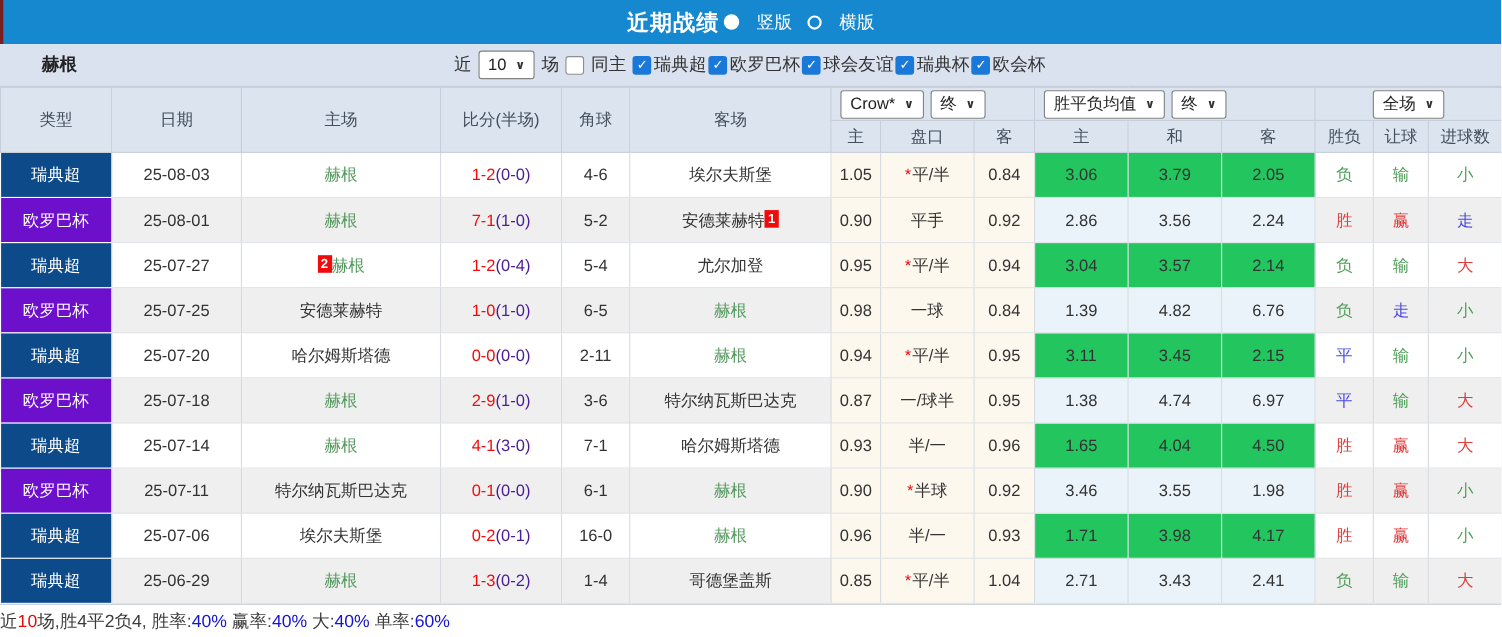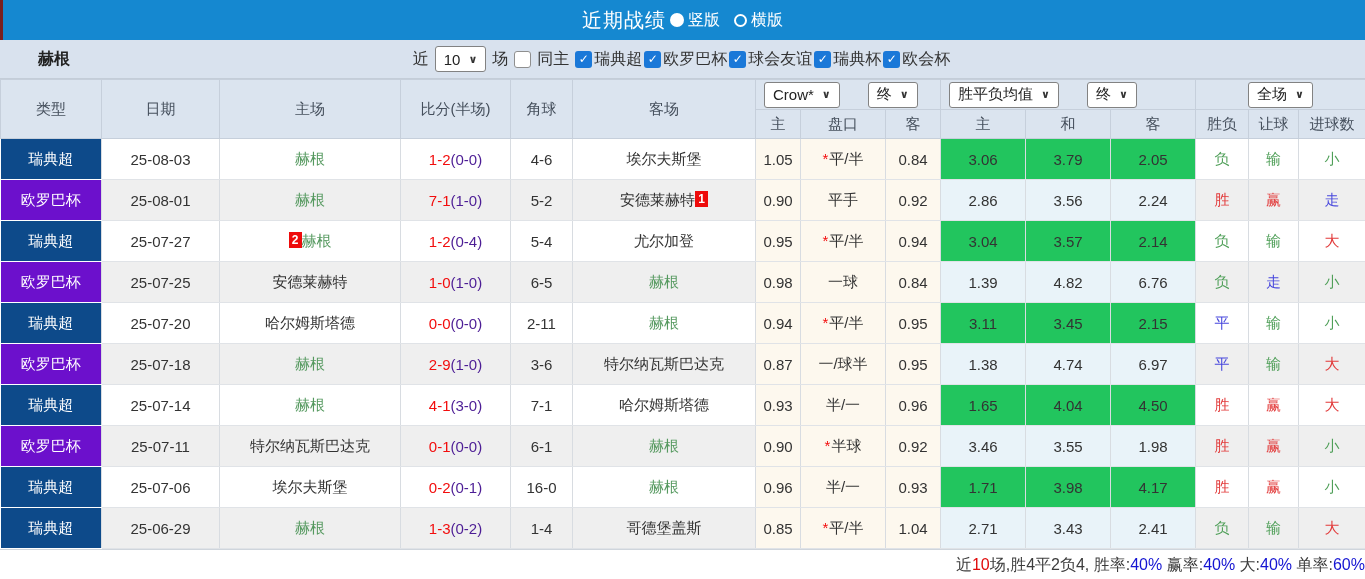--- a/index.html
+++ b/index.html
@@ -9,22 +9,22 @@
   }
   .page { width:1365px; height:579px; overflow:hidden; background:#fff; }
 
   
   .topbar {
     height:40px; background:#1588d0; color:#fff;
     display:flex; align-items:center; justify-content:center; gap:14px;
     position:relative;
   }
   .topbar::before { content:""; position:absolute; left:0; top:0; width:3px; height:40px; background:#7a1f1f; }
-  .topbar .title { font-size:20px; font-weight:normal; letter-spacing:1px; }
-  .radio-group { display:flex; align-items:center; gap:4px; font-size:16px; }
+  .topbar .title { font-size:20px; font-weight:bold; letter-spacing:1px; }
+  .radio-group { display:flex; align-items:center; gap:16px; font-size:16px; }
   .radio { width:14px; height:14px; border-radius:50%; display:inline-block; }
   .radio.on  { background:#fff; margin-left:-10px;}
   .radio.off { width:13px; height:13px; border:2.5px solid #fff; background:transparent; }
 
   
   .filterbar {
     height:39px; background:#d9e2ee; display:flex; align-items:center; justify-content:center;
     gap:6px; font-size:16px; position:relative; border-bottom:1px solid #c4cdd8;
   }
   .team-name { position:absolute; left:38px; font-weight:bold; font-size:16px; color:#222; }
@@ -41,21 +41,21 @@
   .league-filter .lbl { margin-right:2px; }
 
   
   table { width:1365px; border-collapse:collapse; table-layout:fixed; font-size:15px; }
   thead th {
     background:#dbe4ef; color:#454f5c; font-weight:normal;
     border:1px solid #c6cfdb; text-align:center;
   }
   thead tr.hrow1 th { height:30px; }
   thead tr.hrow2 th { height:29px; }
-  .selcell { display:flex; align-items:center; gap:28px; padding-left:8px; }
+  .selcell { display:flex; align-items:center; gap:6px; padding-left:8px; }
   .selcell.centered { justify-content:center; padding-left:0; }
 
   tbody td {
     height:41px; text-align:center; vertical-align:middle;
     border-right:1px solid #d8dce1; border-bottom:1px solid #e0e3e7;
     background:#fff; color:#333;
   }
   tbody tr:nth-child(even) td { background:#efefef; }
   td.cream  { background:#fdf8ee; }
   tbody tr:nth-child(even) td.cream { background:#fdf8ee; }
@@ -73,21 +73,21 @@
   .t-blue  { color:#4848dd; }
   .team    { color:#55995f; }
   .star    { color:#f20d0d; margin-right:1px; }
   .rank-badge {
     display:inline-block; background:#ee0b0b; color:#fff; font-size:12px; font-weight:bold;
     line-height:16px; min-width:13px; padding:0 2px; vertical-align:2px;
   }
 
   
   .footer {
-    height:31px; display:flex; align-items:center; justify-content:flex-end;
+    height:31px; display:flex; align-items:center; justify-content:flex-start;
     font-size:16px; background:#fff; border-top:1px solid #cfd5dc;
   }
   .footer .seg-dark { color:#3c3c3c; }
   .footer .seg-red  { color:#e00b0b; }
   .footer .seg-blue { color:#1414d2; }
 </style>
 </head>
 <body>
 
 <div class="page">

